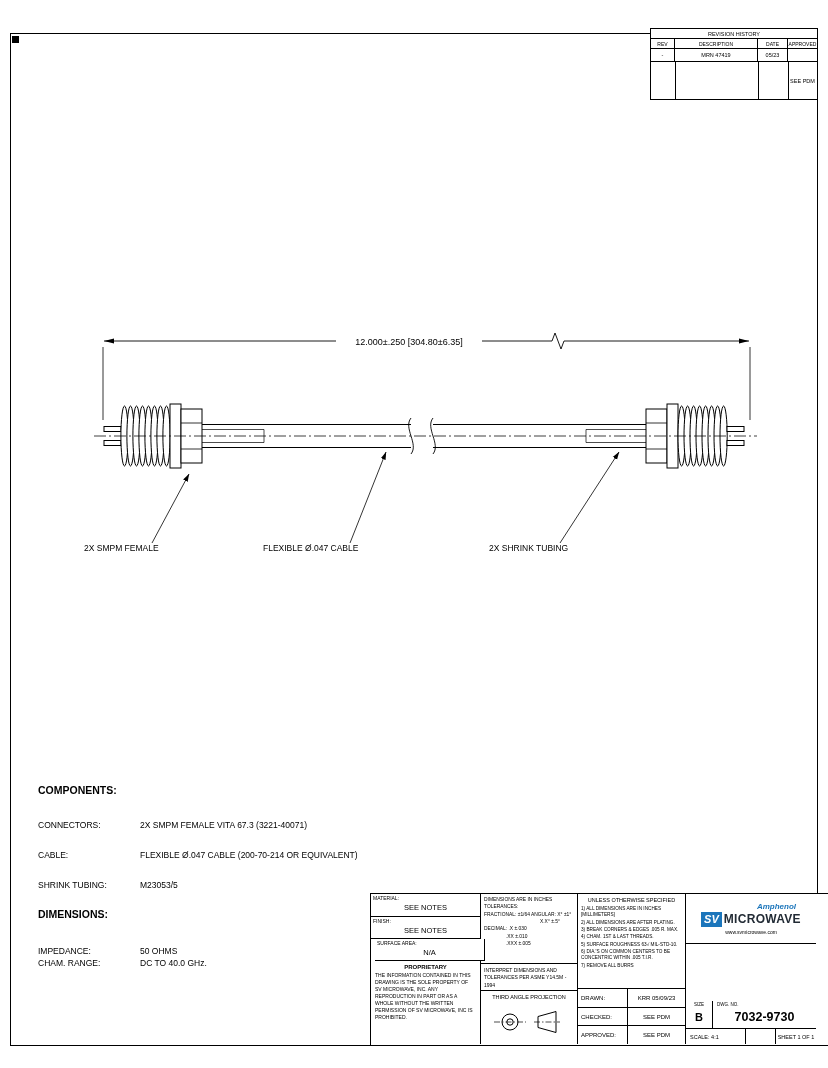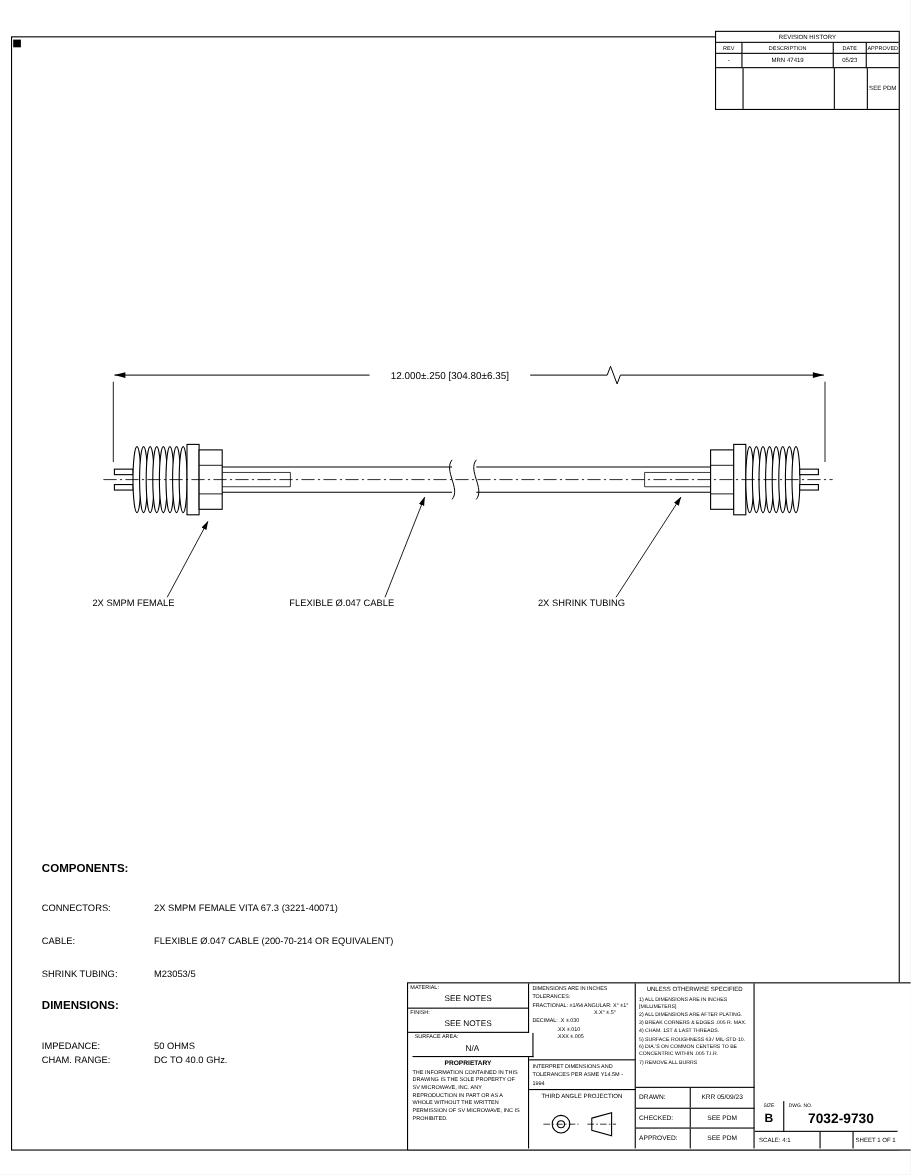--- a/index.html
+++ b/index.html
@@ -257,20 +257,30 @@
     </div>
     <div class="cell bb br so" style="left:207px;top:114px;width:108px;height:18px">
       <span class="so-lab">CHECKED:</span>
       <span class="so-val">SEE PDM</span>
     </div>
     <div class="cell br so" style="left:207px;top:132px;width:108px;height:18px">
       <span class="so-lab">APPROVED:</span>
       <span class="so-val">SEE PDM</span>
     </div>
 
+    <div class="cell bb" style="left:315px;top:0;width:130px;height:50px">
+      <div class="logo-wrap">
+        <div class="amph">Amphenol</div>
+        <div class="logo-row">
+          <span class="svbox">SV</span>
+          <span class="mw">MICROWAVE</span>
+        </div>
+        <div class="web">www.svmicrowave.com</div>
+      </div>
+    </div>
     <div class="cell bb" style="left:315px;top:107px;width:130px;height:28px">
       <div class="cell br" style="left:0;top:0;width:27px;height:28px">
         <span class="size-lab">SIZE</span>
         <div class="size-val">B</div>
       </div>
       <div class="cell" style="left:27px;top:0;width:103px;height:28px">
         <span class="dwg-lab">DWG.  NO.</span>
         <div class="dwg-val">7032-9730</div>
       </div>
     </div>

